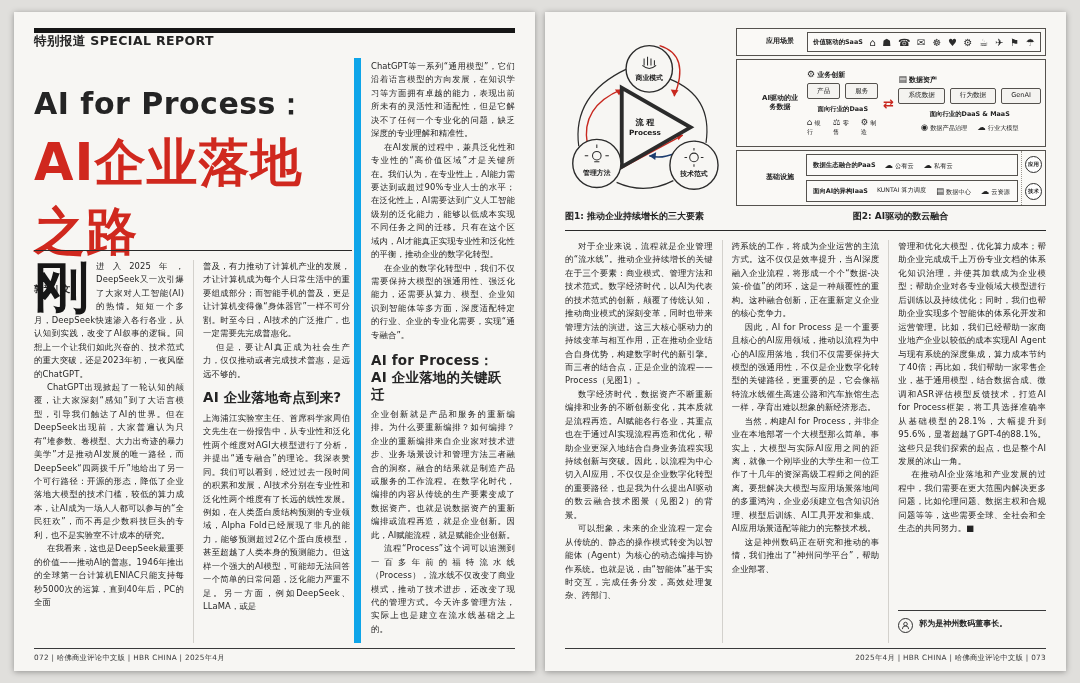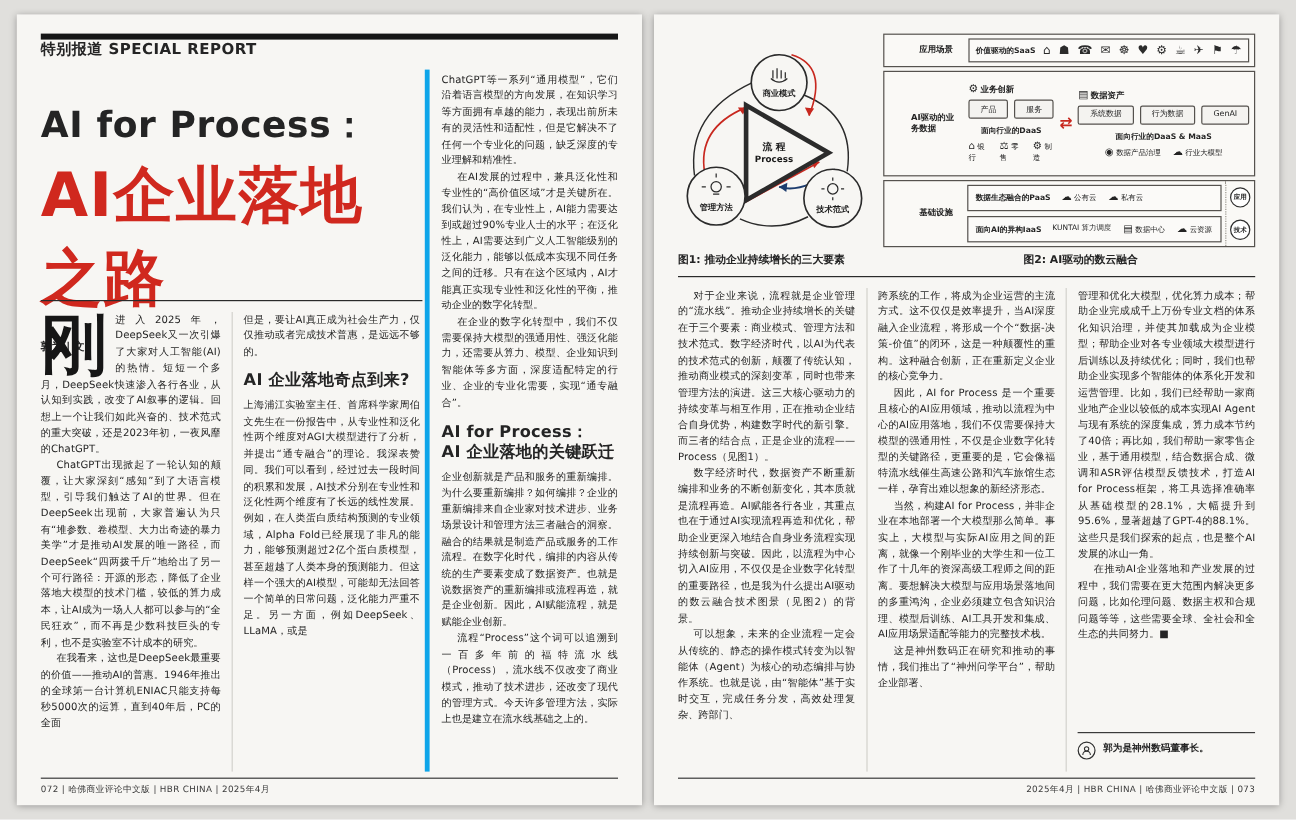--- a/index.html
+++ b/index.html
@@ -12,21 +12,21 @@
   .kicker { font-size:12.5px; font-weight:bold; letter-spacing:.4px; }
   .lp-body { flex:1; display:flex; min-height:0; }
   .lp-left { width:318px; display:flex; flex-direction:column; min-height:0; }
   .title-block { height:192px; }
   .t1 { font-size:30px; font-weight:900; margin-top:26px; letter-spacing:.5px; }
   .t2 { font-size:51px; font-weight:900; margin-top:4px; letter-spacing:1px; color:#d0281e; }
   .byline { margin-top:16px; font-size:9px; font-weight:bold; }
   .lp-cols { flex:1; display:flex; border-top:1.5px solid #2a2a2a; padding-top:9px; min-height:0; }
   .lp-col { width:50%; padding-right:9px; overflow:hidden; }
   .lp-col.c2 { border-left:1px solid #d3d1cc; padding-left:9px; padding-right:2px; }
-  .lp-col3 { flex:1; border-left:4px solid #0ea5e9; margin-left:2px; padding-left:10px; padding-top:2px; overflow:hidden; }
+  .lp-col3 { flex:1; border-left:7px solid #0ea5e9; margin-left:2px; padding-left:10px; padding-top:2px; overflow:hidden; }
 
   .bodytext p { font-size:8.4px; line-height:1.6; text-align:justify; text-indent:1.55em; letter-spacing:.1px; }
   .bodytext.cont > p:first-child { text-indent:0; }
   .para-first { font-size:8.4px; line-height:1.6; text-align:justify; letter-spacing:.1px; }
   .dropcap { float:left; font-size:55px; line-height:.88; font-weight:900; margin:3px 7px 0 0; color:#161616; }
   h3.sechead { font-size:13.5px; font-weight:900; margin:8px 0 5px; letter-spacing:.2px; }
   h3.sechead.two { line-height:1.25; margin-top:10px; }
 
   .page-footer { border-top:1px solid #3a3a3a; margin-top:5px; padding-top:4px; font-size:7.3px; color:#3a3a3a; letter-spacing:.3px; }
   .page-footer.right { text-align:right; }
@@ -46,21 +46,21 @@
   .rp-col.r2, .rp-col.r3 { border-left:1px solid #d3d1cc; }
   .rp-col.r3 { display:flex; flex-direction:column; padding-right:0; }
   .note { margin-top:auto; border-top:1px solid #3a3a3a; padding:7px 0 10px; display:flex; gap:6px; align-items:flex-start; font-size:8px; font-weight:bold; }
 
   
   .fig2 { flex:1; display:flex; flex-direction:column; gap:3px; }
   .f2row { display:flex; border:1px solid #55524e; background:#faf9f6; }
   .f2r1 { height:28px; }
   .f2r2 { flex:1; }
   .f2r3 { height:56px; }
-  .f2label { width:46px; font-weight:bold; font-size:7px; display:flex; align-items:center; justify-content:center; text-align:left; padding:2px; line-height:1.3;margin-left:20px; }
+  .f2label { width:46px; font-weight:bold; font-size:7px; display:flex; align-items:center; justify-content:center; text-align:center; padding:2px; line-height:1.3;margin-left:20px; }
   .f2r1in { flex:1; display:flex; align-items:center; gap:6px; border:1px solid #55524e; margin:3px 4px; padding:0 5px; background:#fbfaf8; }
   .f2pill { font-size:6.4px; font-weight:bold; white-space:nowrap; }
   .f2icons { display:flex; gap:6px; flex:1; justify-content:space-around; font-size:10px; color:#2b2b2b; }
   .f2main { flex:1; display:flex; padding:2px 4px; }
   .f2half { flex:1; display:flex; flex-direction:column; justify-content:center; gap:3px; }
   .f2hd { font-weight:bold; font-size:7px; }
   .f2hd .g { font-size:9px; margin-right:2px; }
   .chips { display:flex; justify-content:center; gap:5px; }
   .chip { border:1px solid #55524e; border-radius:2px; padding:2.5px 9px; font-size:6.6px; background:#f4f3f0; white-space:nowrap; }
   .f2sub { text-align:center; font-weight:bold; font-size:6.4px; margin-top:3px; }
@@ -97,20 +97,21 @@
             <div class="para-first">
               <span class="dropcap">刚</span><span>进入2025年，DeepSeek又一次引爆了大家对人工智能(AI)的热情。短短一个多月，DeepSeek快速渗入各行各业，从认知到实践，改变了AI叙事的逻辑。回想上一个让我们如此兴奋的、技术范式的重大突破，还是2023年初，一夜风靡的ChatGPT。</span>
             </div>
             <div class="bodytext">
                 <p>ChatGPT出现掀起了一轮认知的颠覆，让大家深刻“感知”到了大语言模型，引导我们触达了AI的世界。但在DeepSeek出现前，大家普遍认为只有“堆参数、卷模型、大力出奇迹的暴力美学”才是推动AI发展的唯一路径，而DeepSeek“四两拨千斤”地给出了另一个可行路径：开源的形态，降低了企业落地大模型的技术门槛，较低的算力成本，让AI成为一场人人都可以参与的“全民狂欢”，而不再是少数科技巨头的专利，也不是实验室不计成本的研究。</p>
                 <p>在我看来，这也是DeepSeek最重要的价值——推动AI的普惠。1946年推出的全球第一台计算机ENIAC只能支持每秒5000次的运算，直到40年后，PC的全面</p>
               </div>
           </div>
           <div class="lp-col c2">
             <div class="bodytext cont">
+                <p>普及，有力推动了计算机产业的发展，才让计算机成为每个人日常生活中的重要组成部分；而智能手机的普及，更是让计算机变得像“身体器官”一样不可分割。时至今日，AI技术的广泛推广，也一定需要先完成普惠化。</p>
                 <p>但是，要让AI真正成为社会生产力，仅仅推动或者完成技术普惠，是远远不够的。</p>
               </div>
             <h3 class="sechead">AI 企业落地奇点到来?</h3>
             <div class="bodytext cont">
                 <p>上海浦江实验室主任、首席科学家周伯文先生在一份报告中，从专业性和泛化性两个维度对AGI大模型进行了分析，并提出“通专融合”的理论。我深表赞同。我们可以看到，经过过去一段时间的积累和发展，AI技术分别在专业性和泛化性两个维度有了长远的线性发展。例如，在人类蛋白质结构预测的专业领域，Alpha Fold已经展现了非凡的能力，能够预测超过2亿个蛋白质模型，甚至超越了人类本身的预测能力。但这样一个强大的AI模型，可能却无法回答一个简单的日常问题，泛化能力严重不足。另一方面，例如DeepSeek、LLaMA，或是</p>
               </div>
           </div>
         </div>
       </div>
       <div class="lp-col3">

